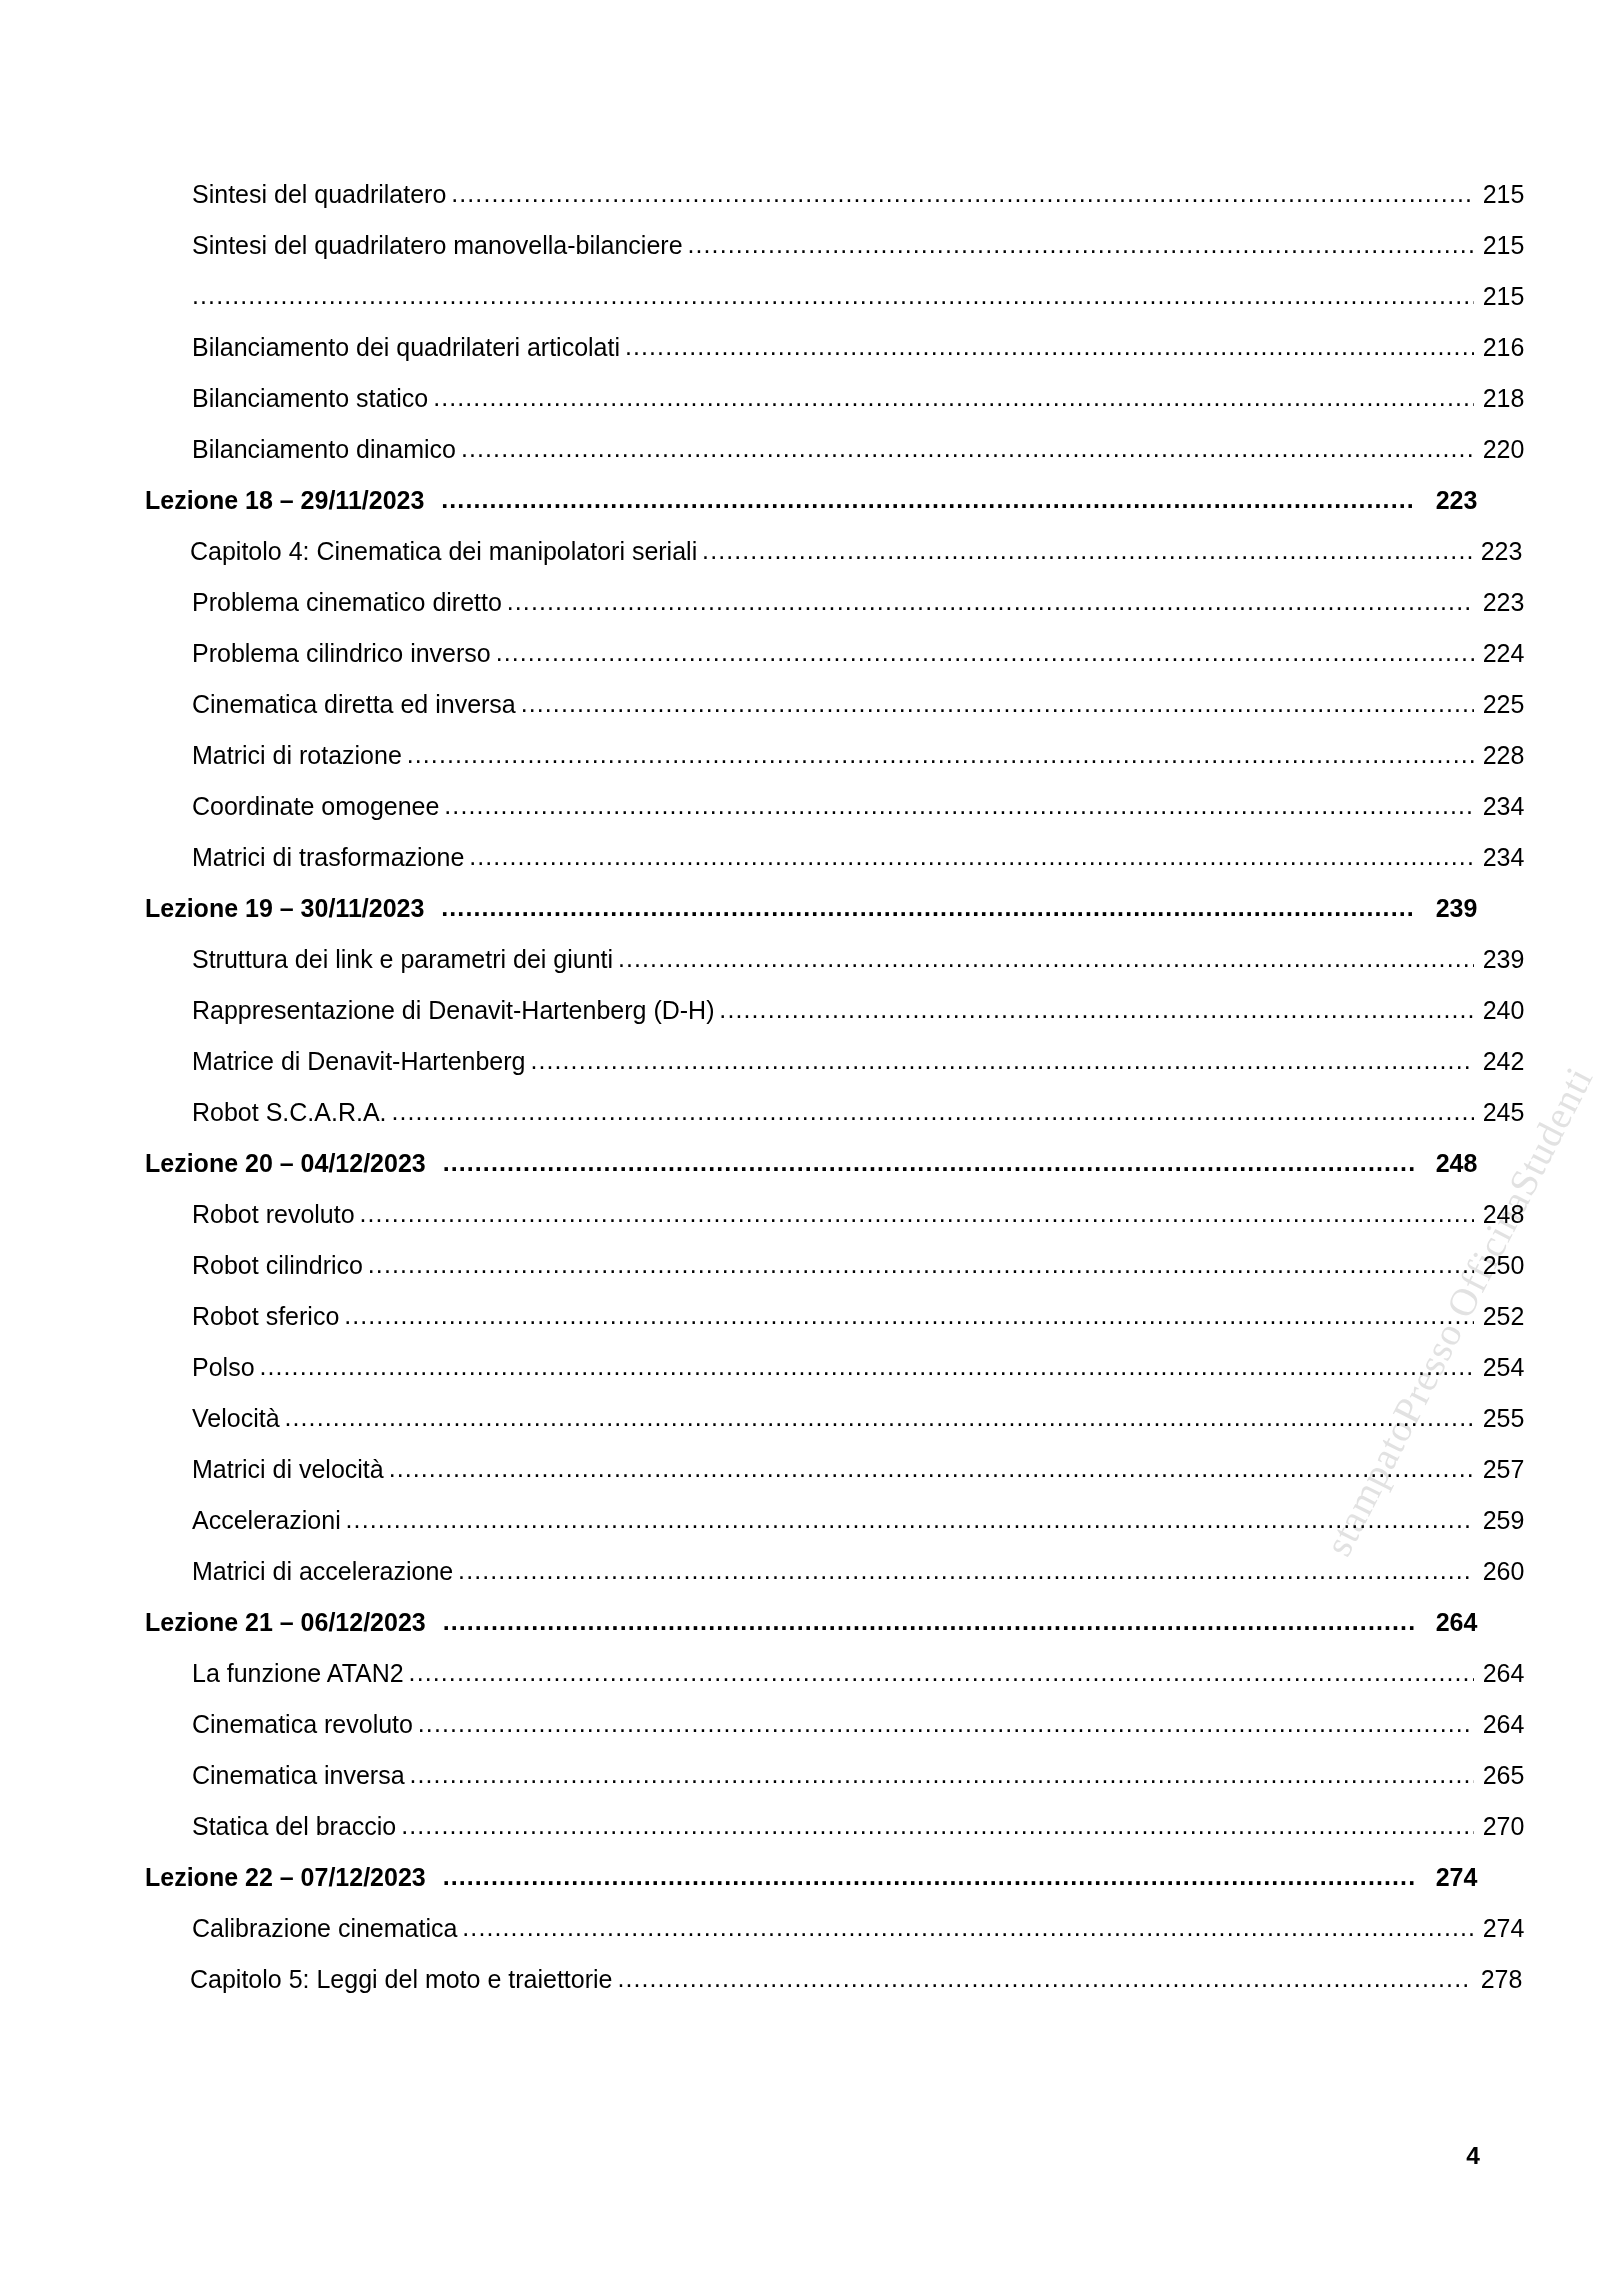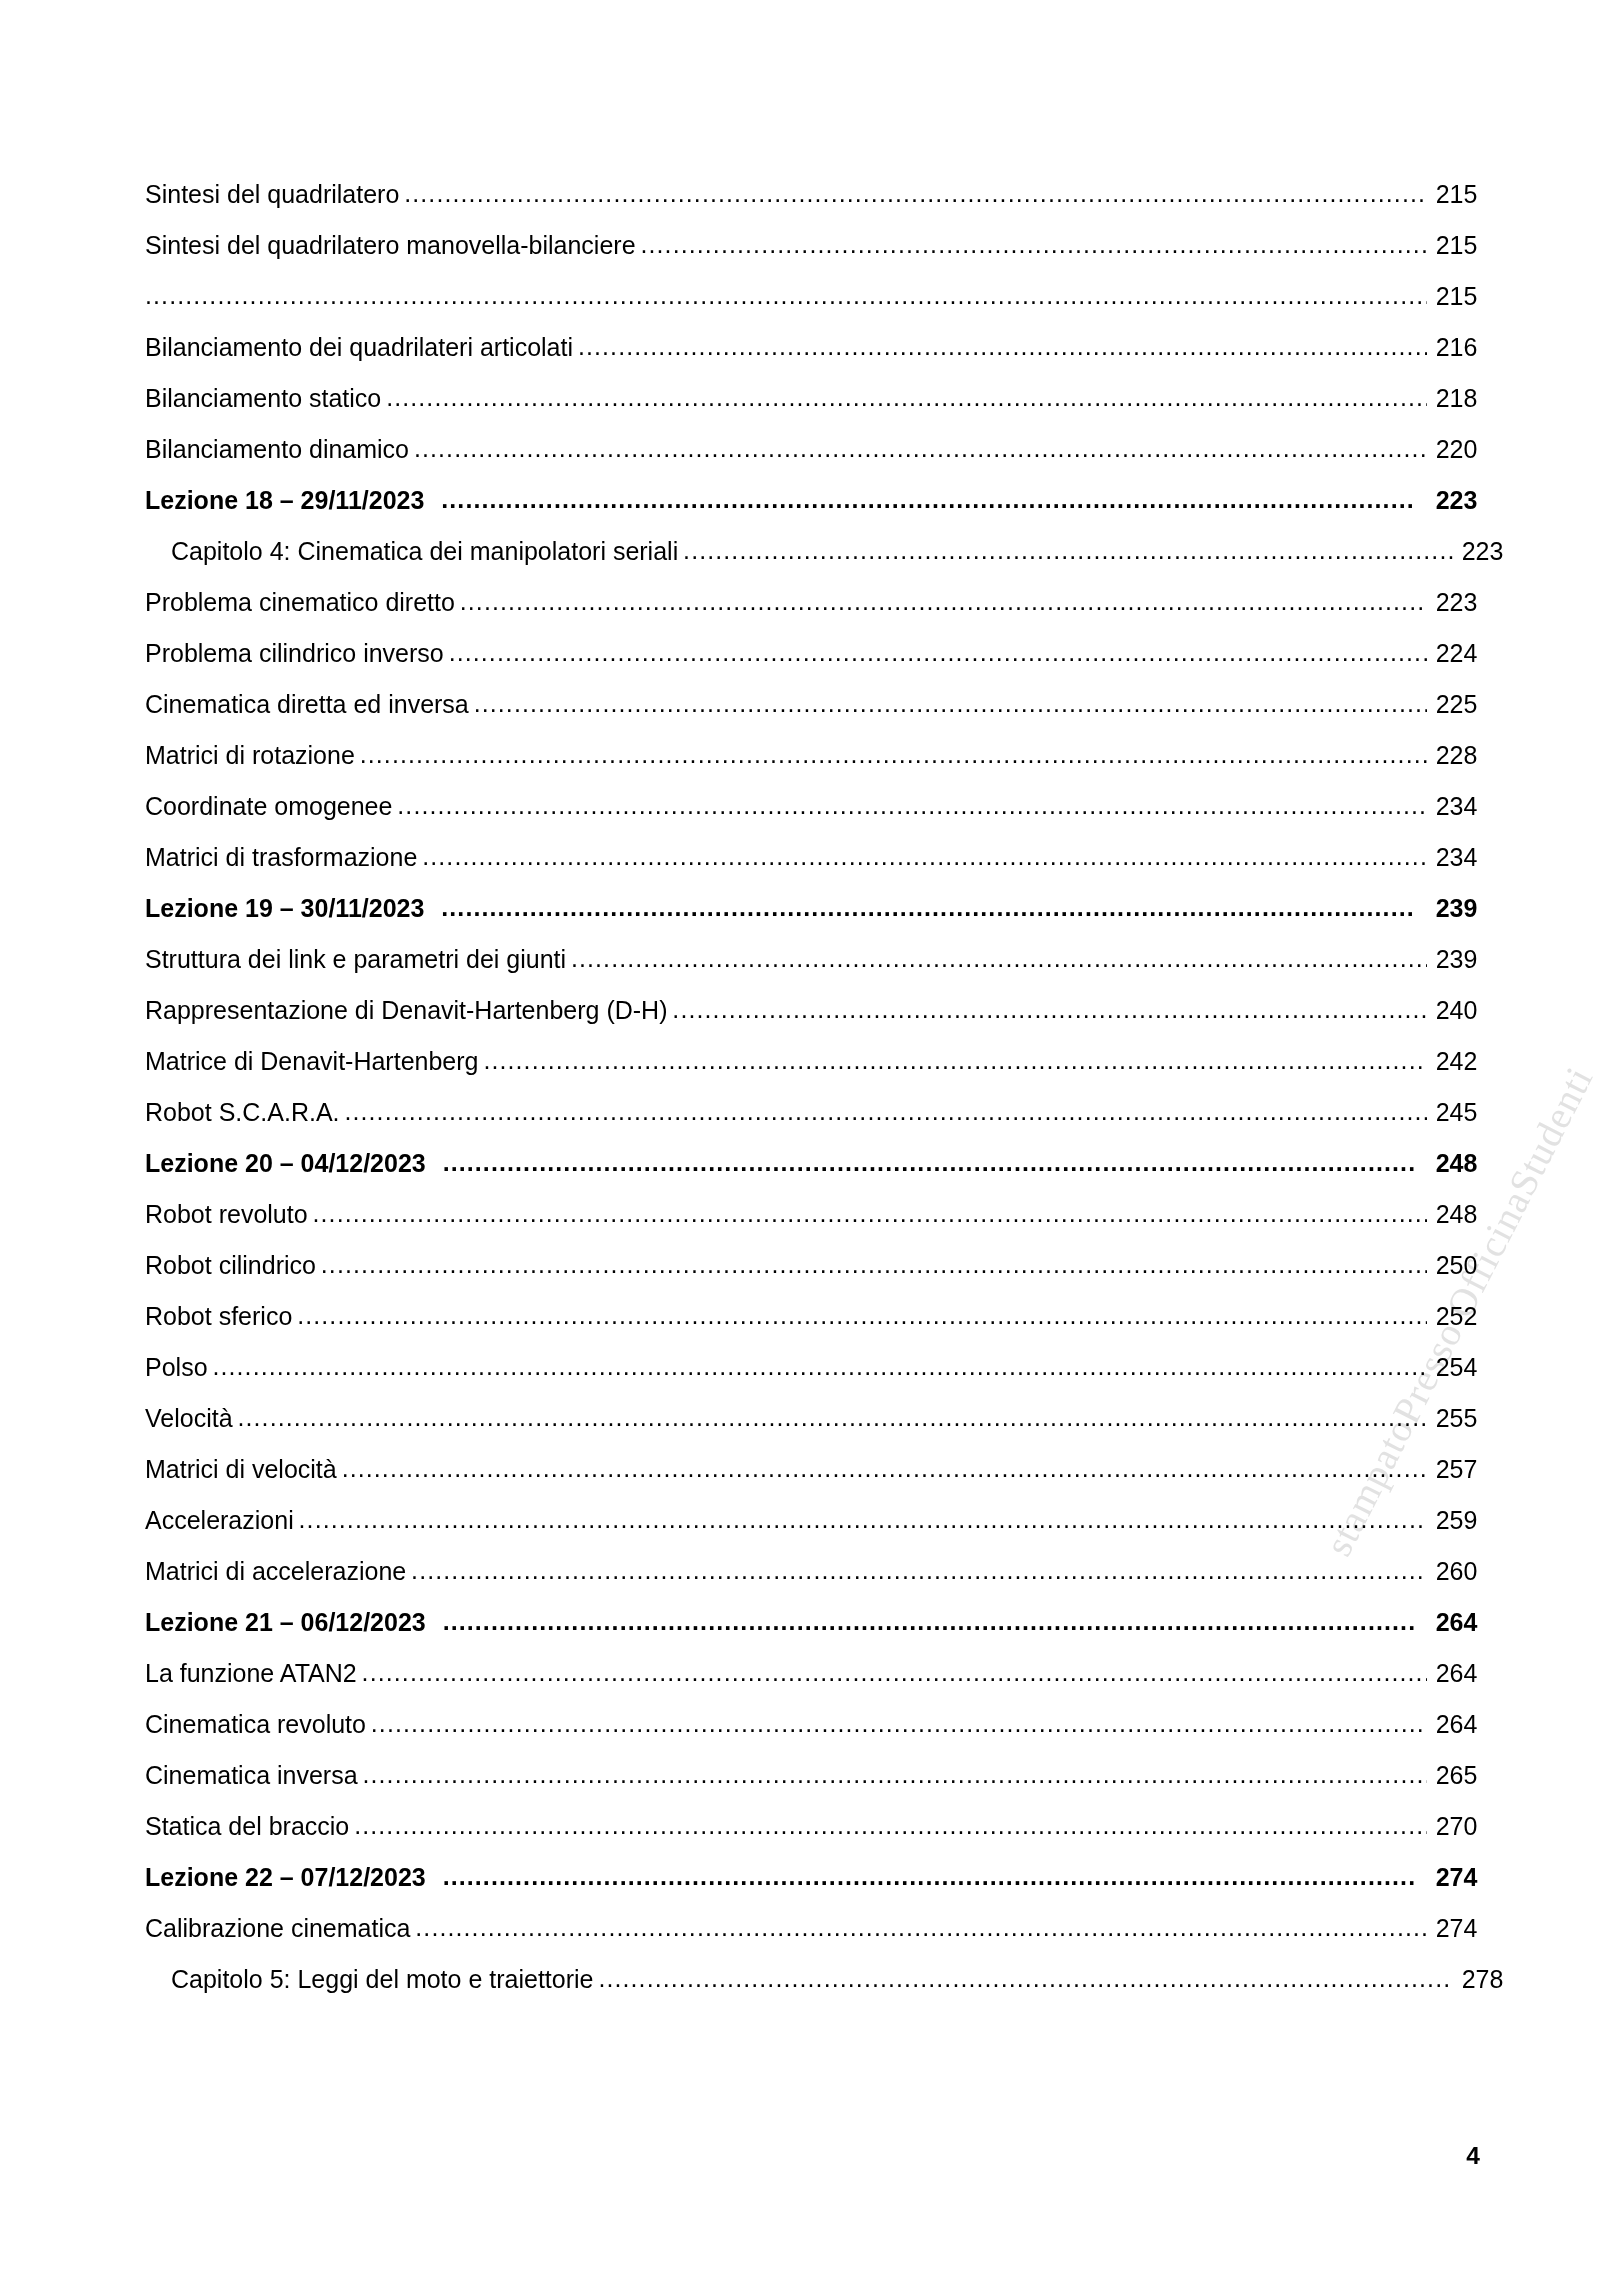--- a/index.html
+++ b/index.html
@@ -62,24 +62,25 @@
     gap: 12px;
   }
   .lvl-lesson .label,
   .lvl-lesson .page-num {
     font-weight: bold;
   }
   .lvl-lesson {
     margin-left: 0px;
   }
   .lvl-chapter {
-    margin-left: 26px;
+    margin-left: 45px;
   }
   .lvl-chapter .label { font-weight: normal; }
   .lvl-sub {
+    margin-left: 47px;
   }
 
   .footer-page {
     position: absolute;
     right: 141px;
     bottom: 123px;
     font-size: 24.5px;
     font-weight: bold;
     color: #000;
   }

